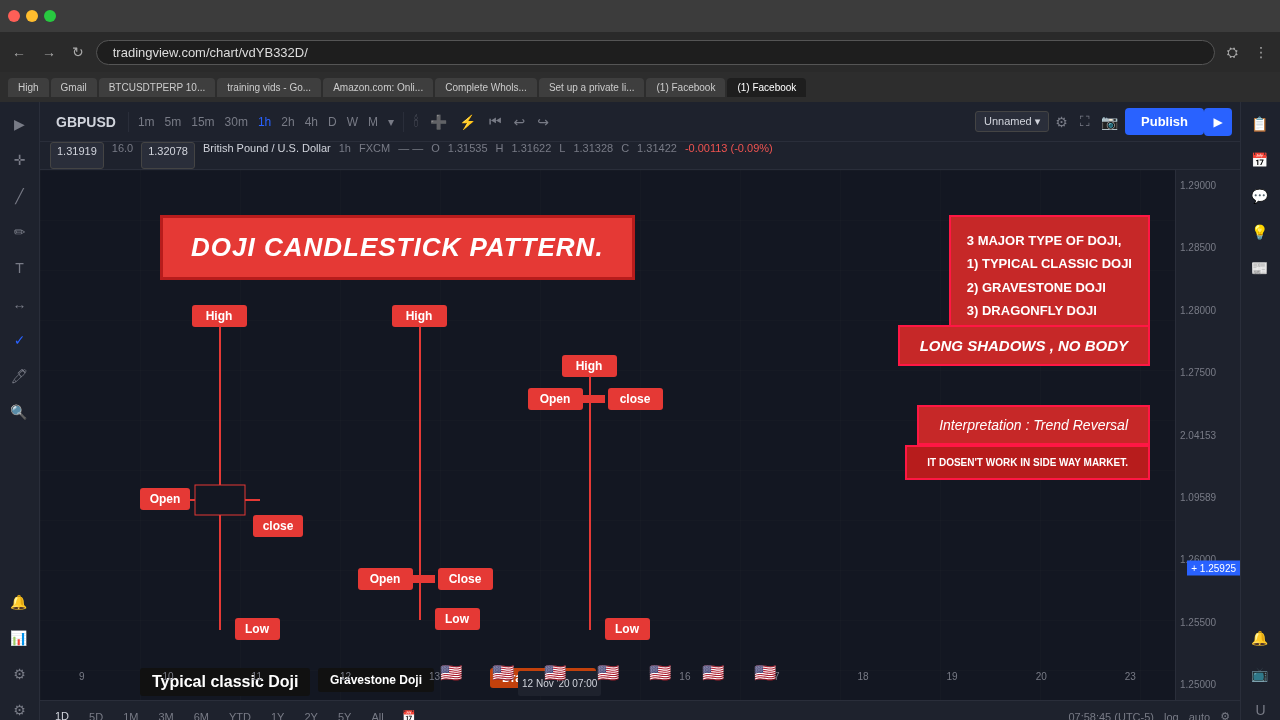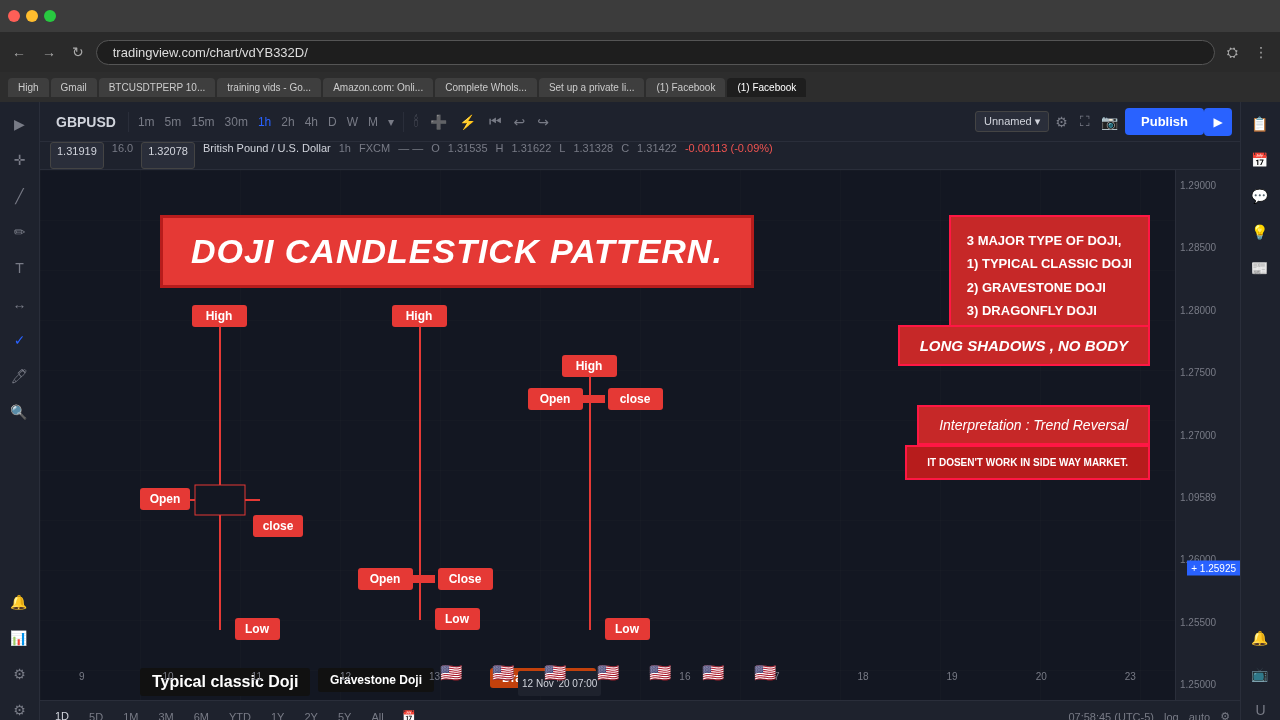--- a/index.html
+++ b/index.html
@@ -213,21 +213,21 @@
       top: 0; left: 0; right: 65px; bottom: 0;
     }
 
     
     .doji-title {
       position: absolute;
       top: 45px;
       left: 120px;
       background: #e53935;
       color: #fff;
-      font-size: 34px;
+      font-size: 26px;
       font-weight: 900;
       font-style: italic;
       padding: 14px 28px;
       border: 3px solid #b71c1c;
       letter-spacing: 1px;
     }
 
     
     .info-box-1 {
       position: absolute;
@@ -513,21 +513,21 @@
         <rect x="75" y="95" width="30" height="8" fill="#e53935"></rect>
       </svg>
 
       <div style="position:absolute;top:498px;left:450px;background:#c2410c;color:#fff;font-size:12px;font-weight:bold;padding:3px 12px;border-radius:3px;">Dragonfly Doji</div>
 
       <div class="price-scale">
         <span>1.29000</span>
         <span>1.28500</span>
         <span>1.28000</span>
         <span>1.27500</span>
-        <span>1.27000</span>
+        <span>2.04153</span>
         <span>1.09589</span>
         <span>1.26000</span>
         <span>1.25500</span>
         <span>1.25000</span>
 
         <div style="position:absolute;right:0;top:75%;transform:translateY(-50%);background:#2962ff;color:#fff;font-size:10px;padding:2px 4px;white-space:nowrap;">+ 1.25925</div>
       </div>
 
       <div style="position:absolute;bottom:4px;left:0;right:65px;display:flex;justify-content:space-around;font-size:10px;color:#787b86;">
         <span>9</span>

